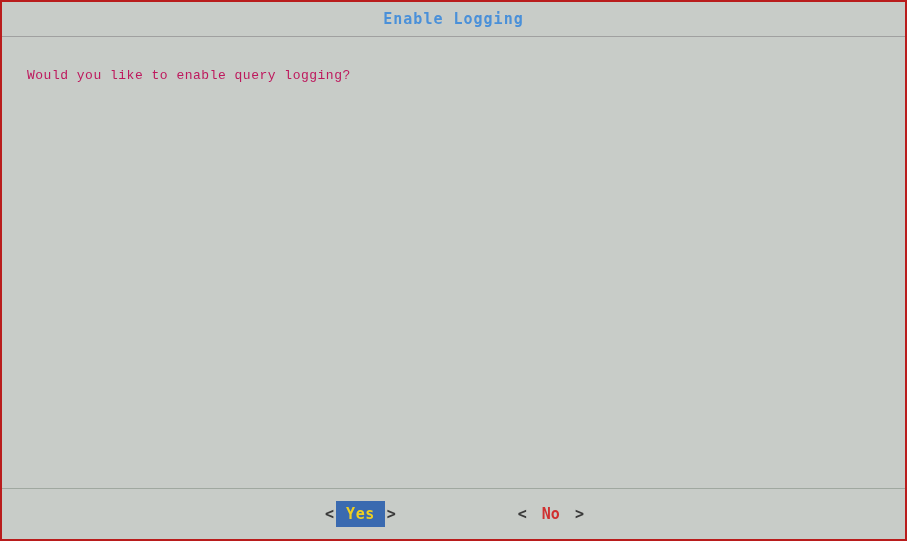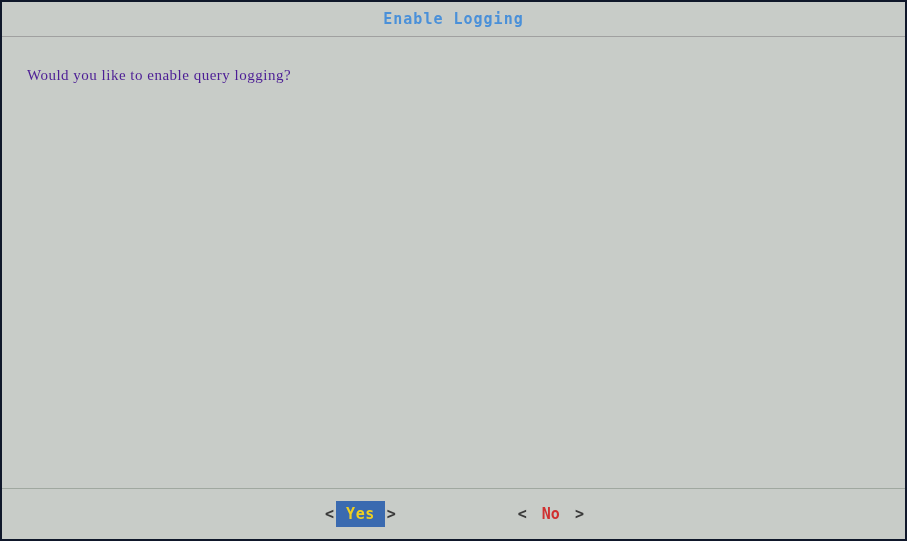--- a/index.html
+++ b/index.html
@@ -12,21 +12,21 @@
       width: 907px;
       height: 541px;
       background: #c0c0c0;
       font-family: monospace;
       overflow: hidden;
     }
 
     .window {
       width: 907px;
       height: 541px;
-      border: 2px solid #0f172a;
+      border: 2px solid #b91c1c;
       display: flex;
       flex-direction: column;
       background: #c8ccc8;
     }
 
     .title-bar {
       background: #c8ccc8;
       border-bottom: 1px solid #a0a0a0;
       padding: 8px 0;
       text-align: center;
@@ -40,23 +40,23 @@
       letter-spacing: 1px;
     }
 
     .content-area {
       flex: 1;
       padding: 30px 25px;
       background: #c8ccc8;
     }
 
     .question-text {
-      color: #4c1d95;
-      font-family: Liberation Serif, serif;
-      font-size: 15px;
+      color: #be185d;
+      font-family: Liberation Mono, monospace;
+      font-size: 13px;
       letter-spacing: 0.5px;
     }
 
     .button-bar {
       border-top: 1px solid #a0a8a0;
       padding: 12px 0;
       display: flex;
       justify-content: center;
       align-items: center;
       gap: 120px;

